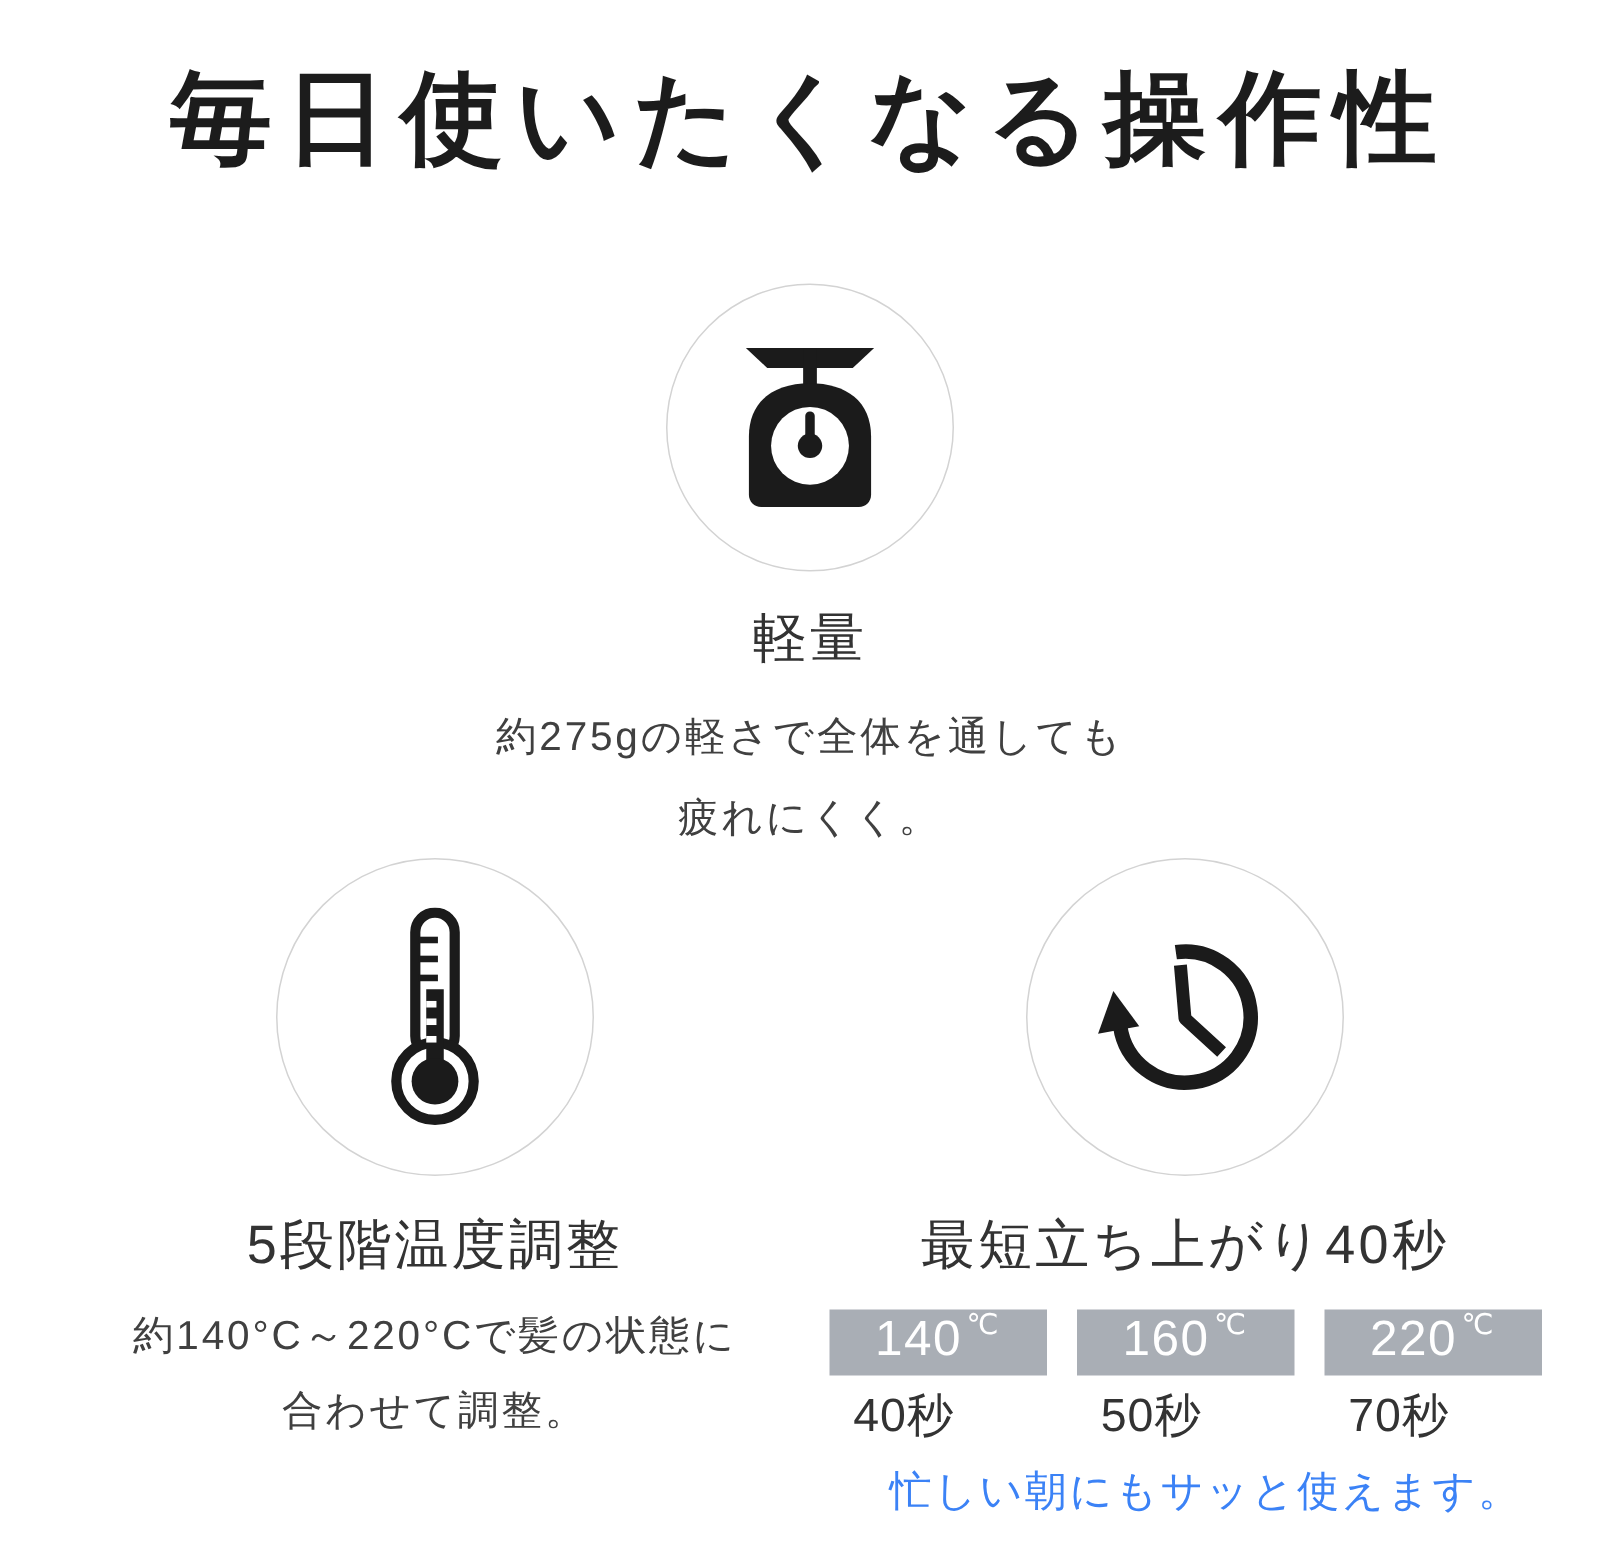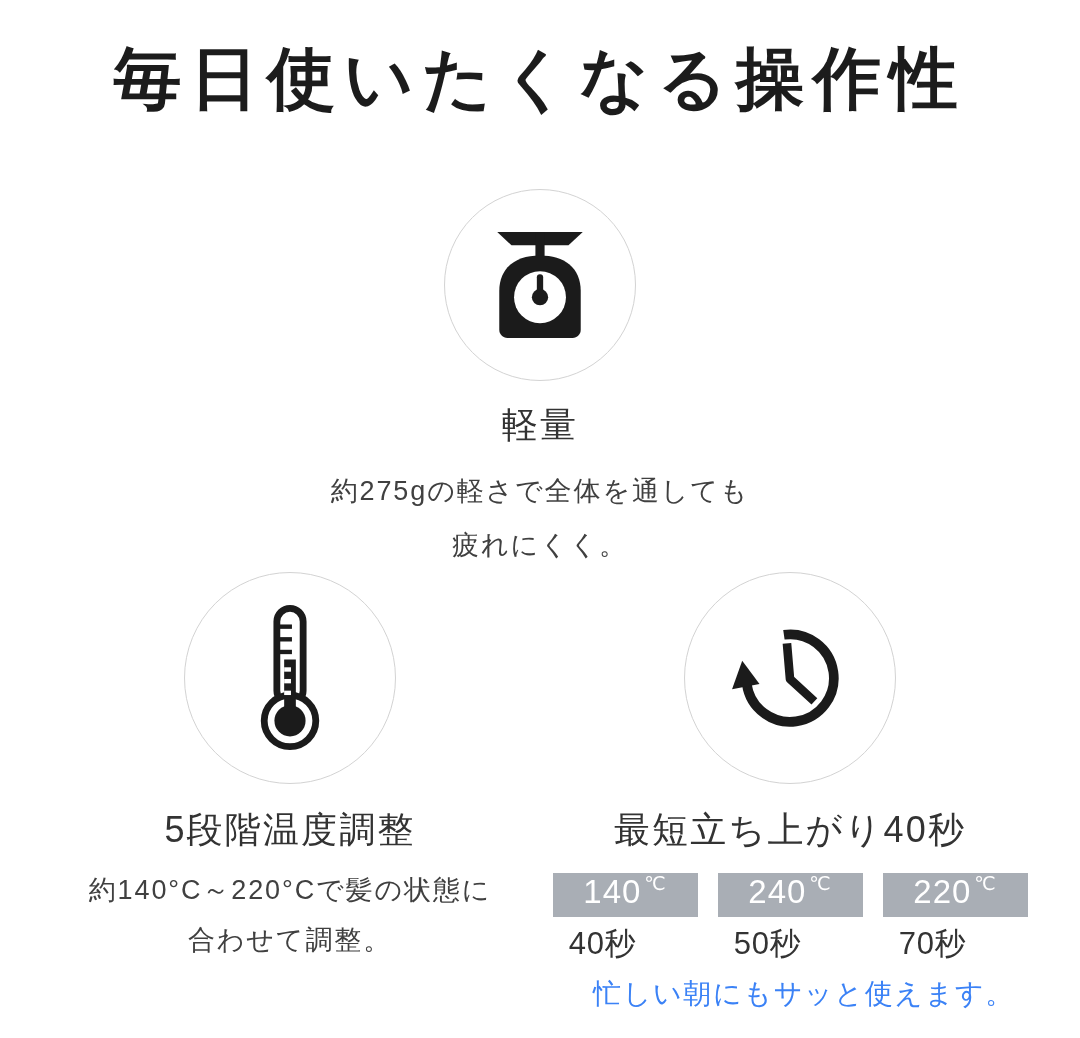--- a/index.html
+++ b/index.html
@@ -177,21 +177,21 @@
       </svg>
     </div>
     <h2 class="feature-heading">最短立ち上がり40秒</h2>
 
     <div class="badge-row">
       <div class="badge">
         <span>140</span>
         <span class="unit">℃</span>
       </div>
       <div class="badge">
-        <span>240</span>
+        <span>160</span>
         <span class="unit">℃</span>
       </div>
       <div class="badge">
         <span>220</span>
         <span class="unit">℃</span>
       </div>
     </div>
 
     <div class="time-row">
       <div class="time-cell">40秒</div>

